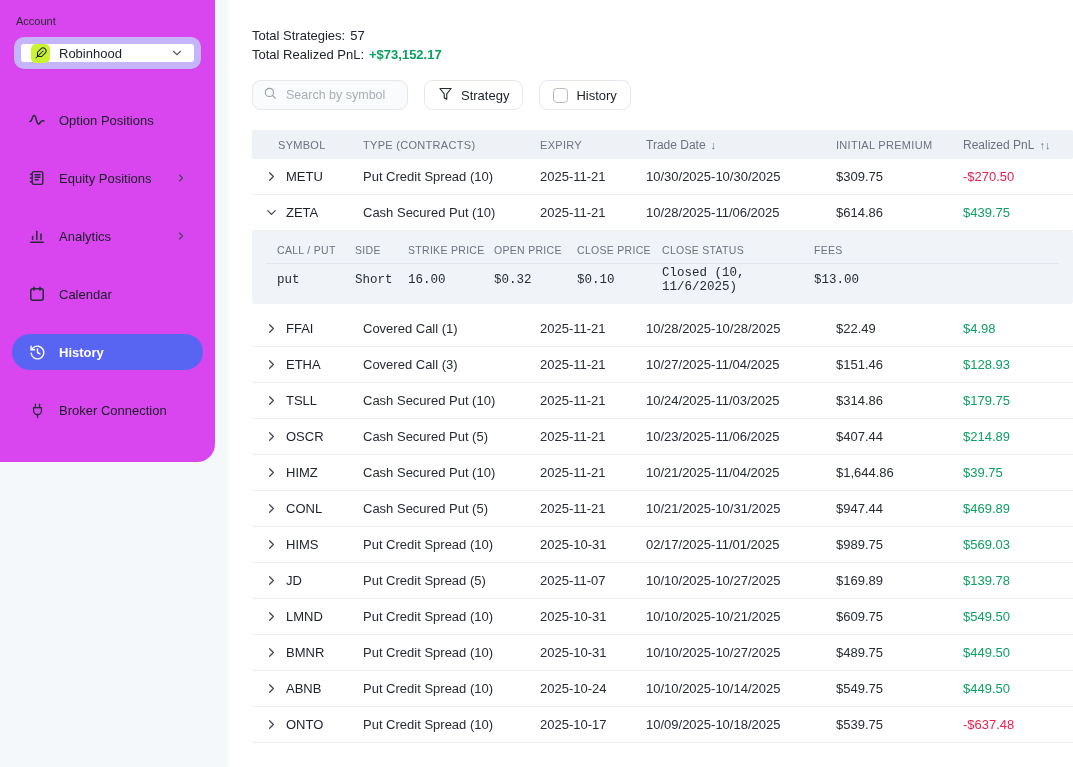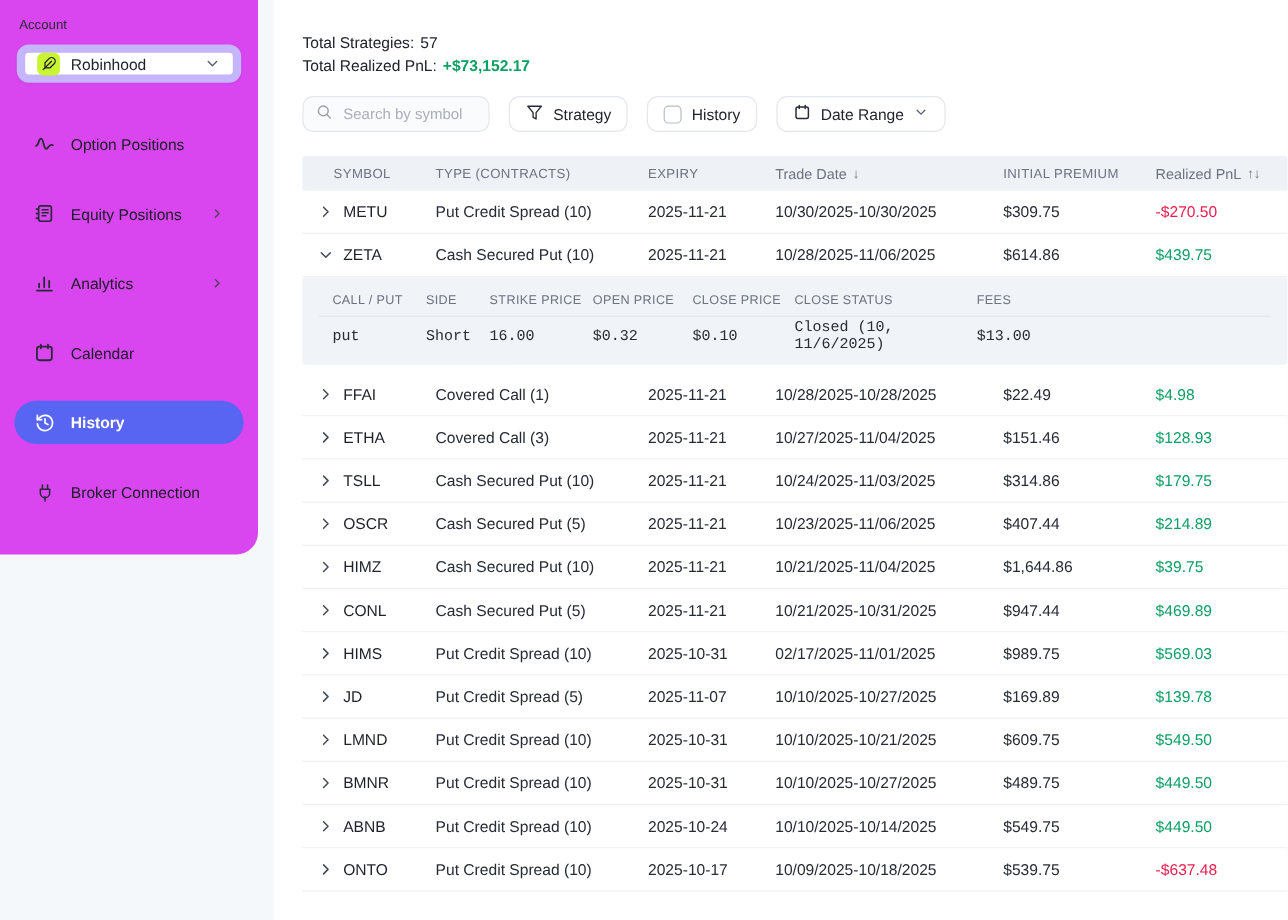--- a/index.html
+++ b/index.html
@@ -182,34 +182,20 @@
         <svg width="15" height="15" viewBox="0 0 24 24" fill="none" stroke="#262b35" stroke-width="1.8" stroke-linecap="round" stroke-linejoin="round">
             <path d="M21 4H3l7 8.5V19l4 2v-8.5z"></path>
           </svg>
       </span>
       <span>Strategy</span>
     </div>
     <div class="fbtn">
       <span class="checkbox"></span>
       <span>History</span>
     </div>
-    <div class="fbtn">
-      <span>
-        <svg width="15" height="15" viewBox="0 0 18 18" fill="none" stroke="#262b35" stroke-width="1.5" stroke-linecap="round">
-            <rect x="2.8" y="3.8" width="12.4" height="11.4" rx="2"></rect>
-            <path d="M6 2.2v3M12 2.2v3"></path>
-          </svg>
-      </span>
-      <span>Date Range</span>
-      <span>
-        <svg width="13" height="13" viewBox="0 0 24 24" fill="none" stroke="#596070" stroke-width="2" stroke-linecap="round" stroke-linejoin="round">
-            <polyline points="6 9 12 15 18 9"></polyline>
-          </svg>
-      </span>
-    </div>
   </div>
 
   <div class="table">
     <div class="t-head">
       <div class="hc">SYMBOL</div>
       <div class="hc">TYPE (CONTRACTS)</div>
       <div class="hc">EXPIRY</div>
       <div class="hc h-mixed">
         <span>Trade Date</span>
         <span class="sort-glyph">↓</span>

